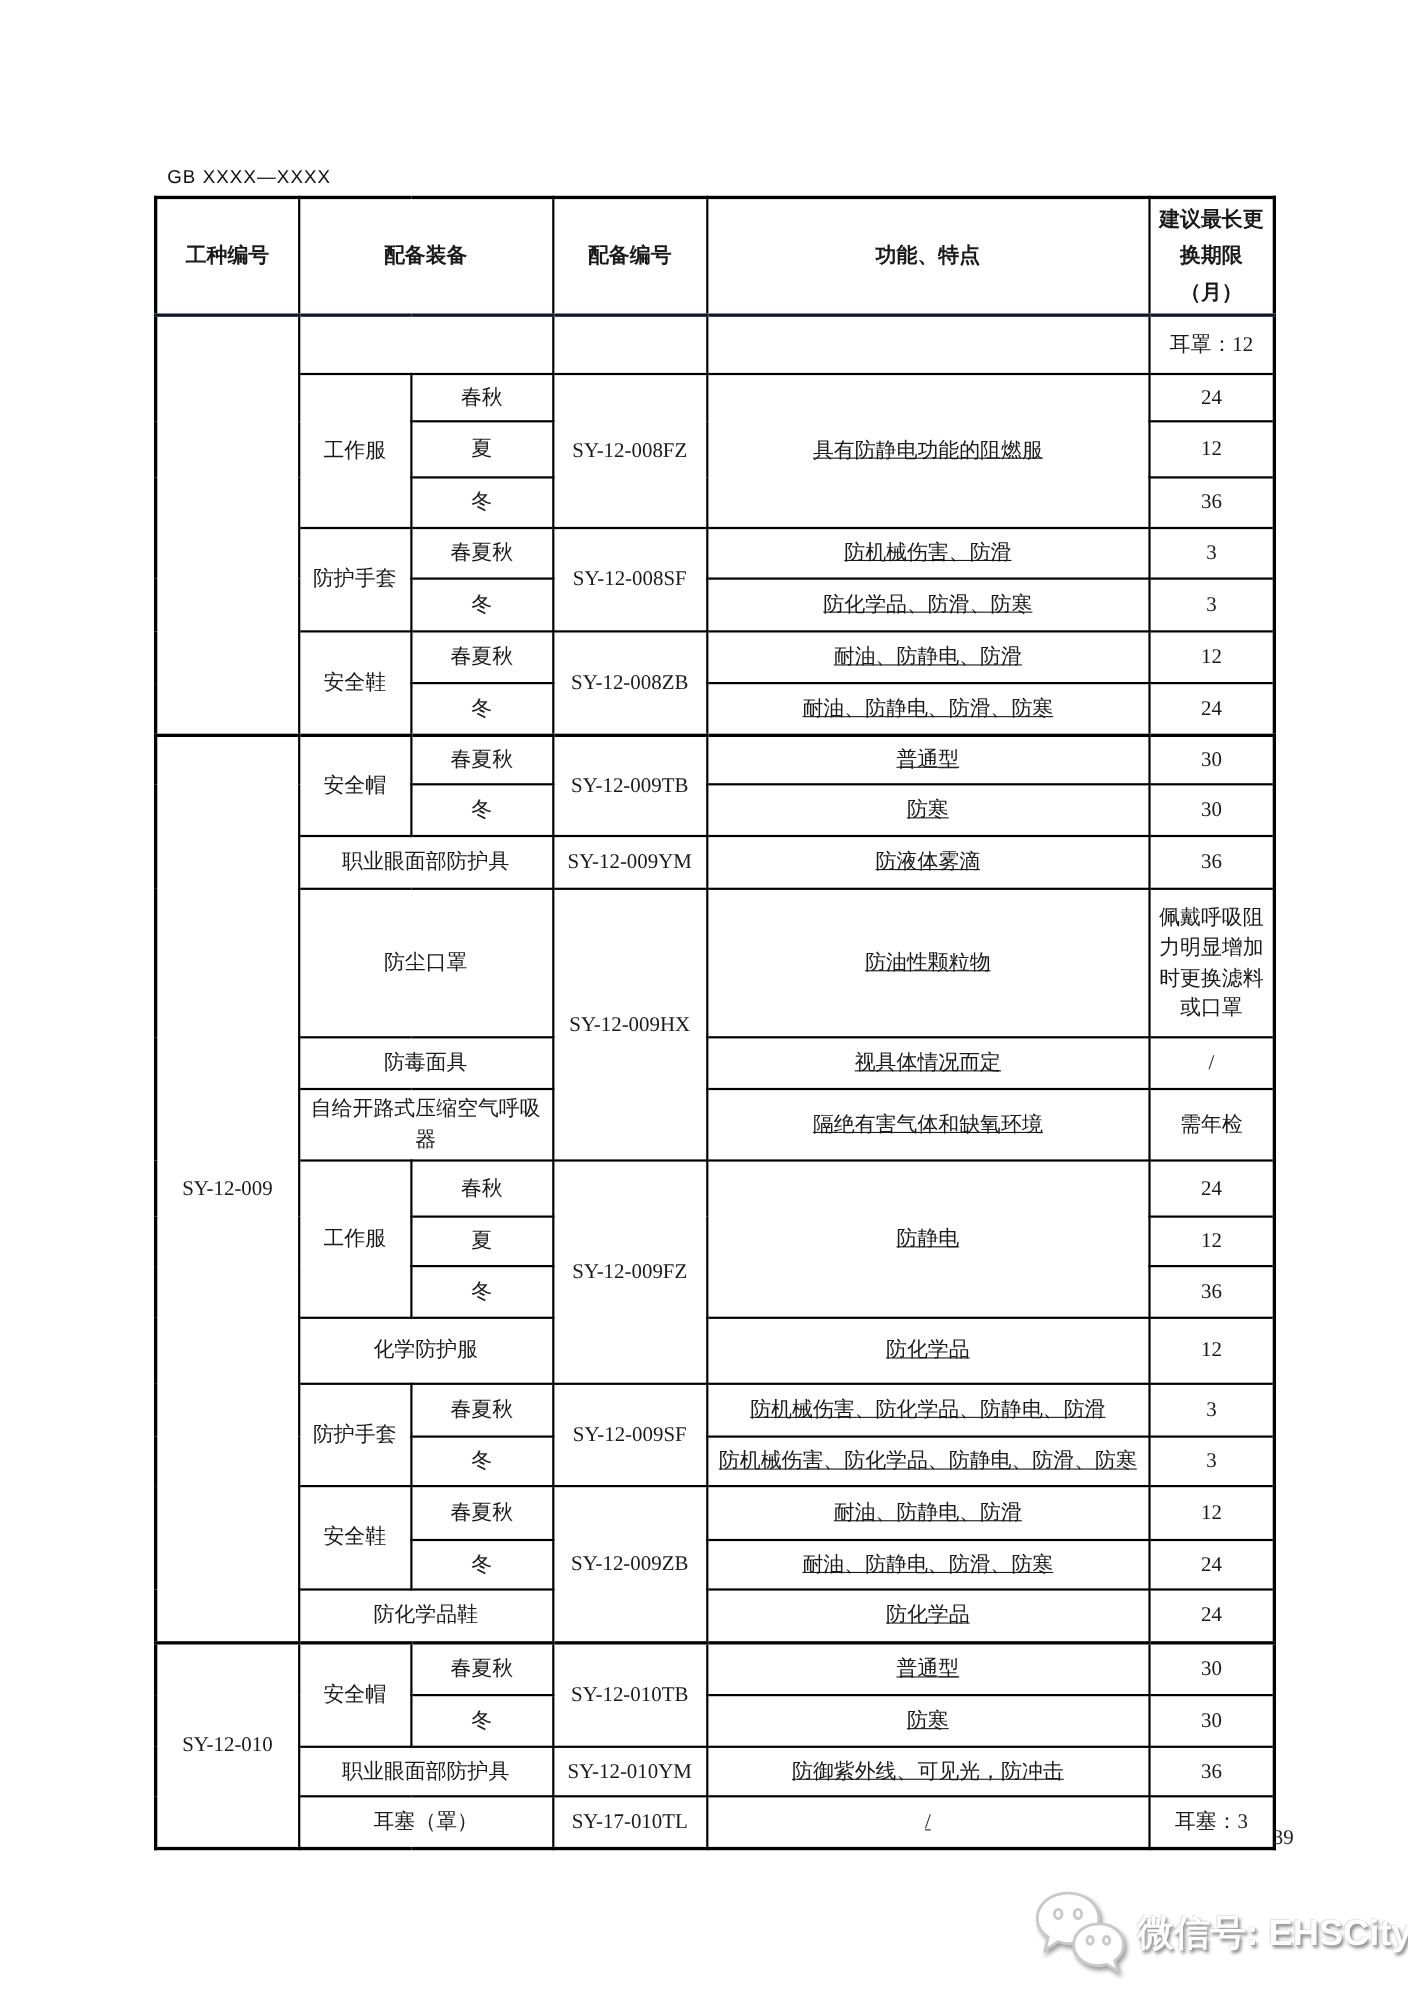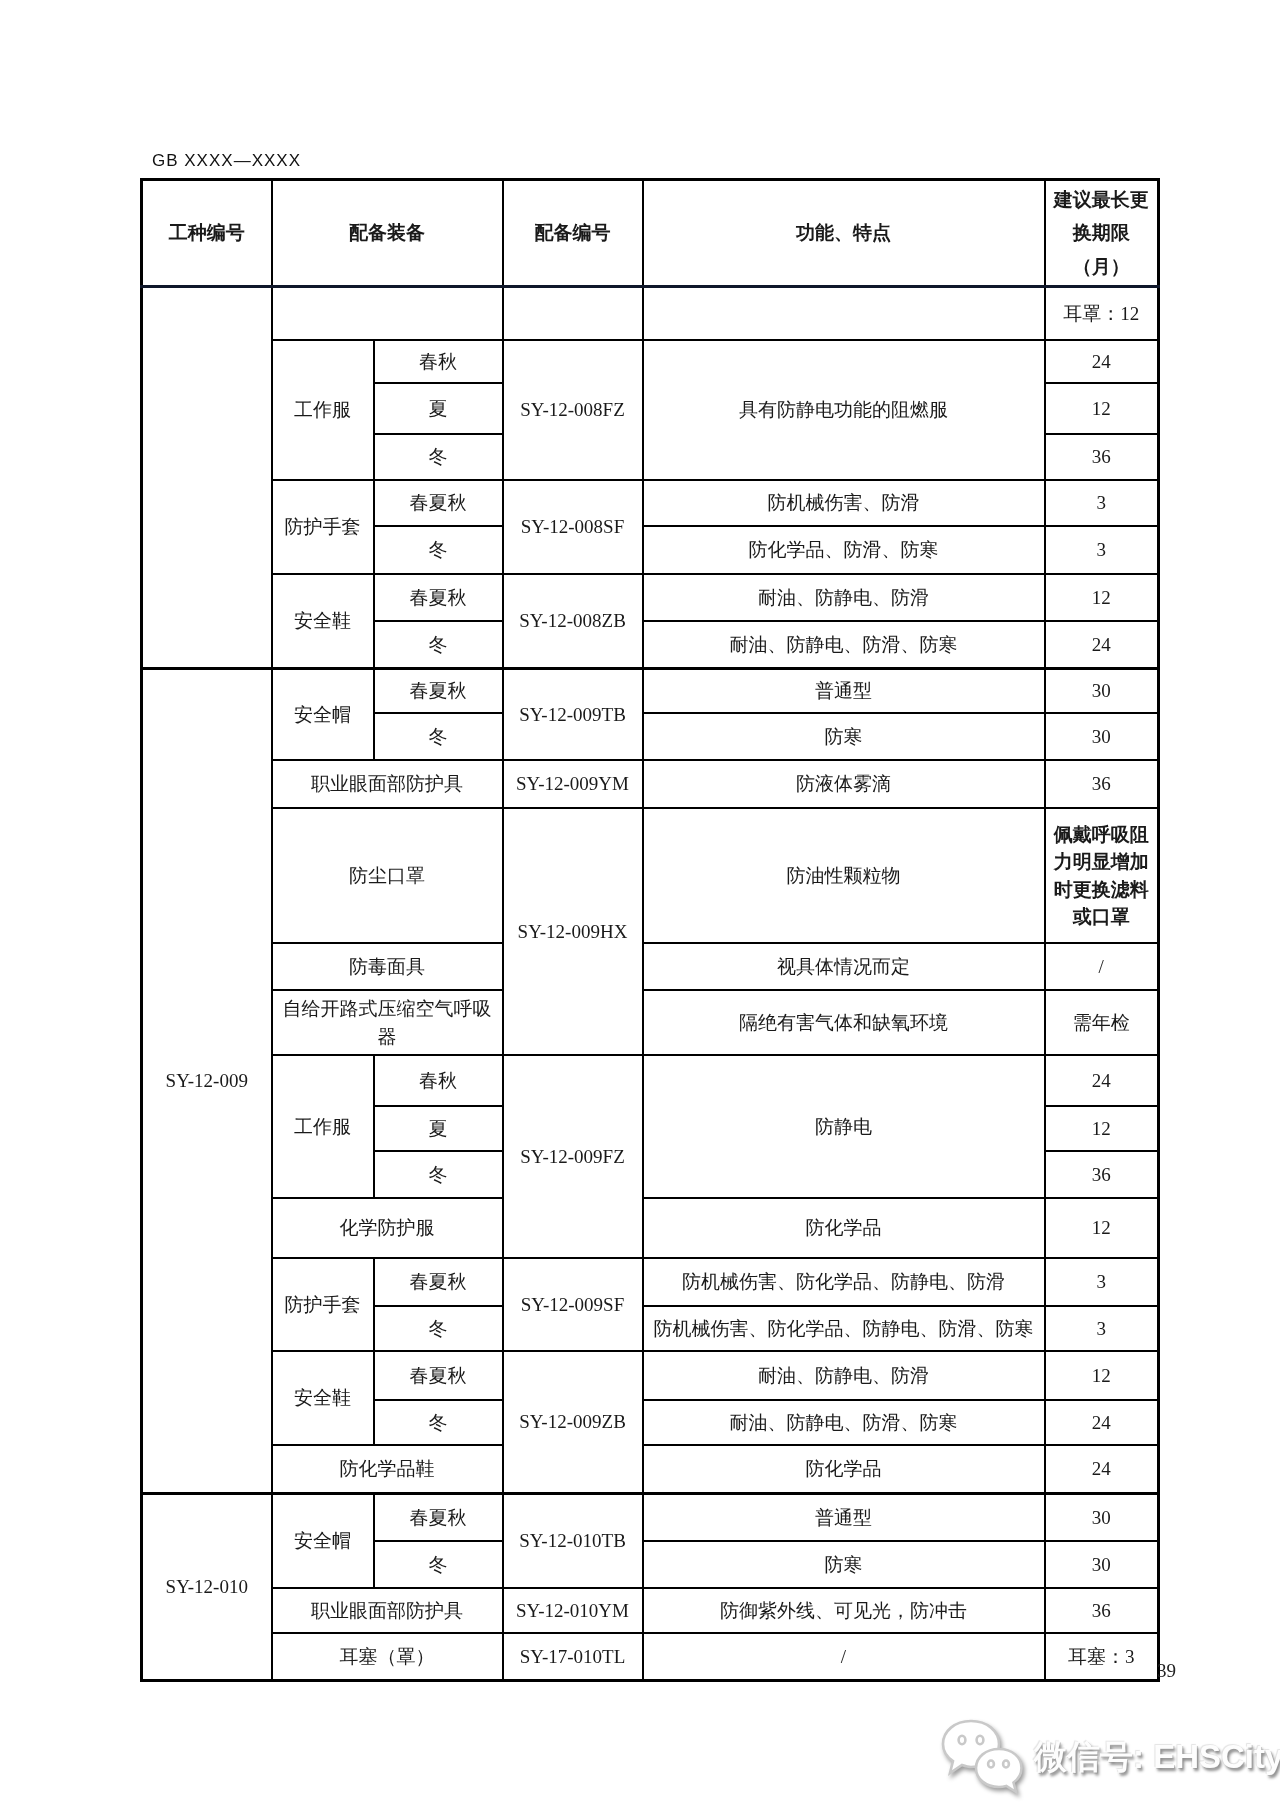--- a/index.html
+++ b/index.html
@@ -22,23 +22,23 @@
   table.ppe th,table.ppe td{
     border:2px solid #000;
     font-size:19px;line-height:1.45;
     text-align:center;vertical-align:middle;
     padding:2px 8px;
     overflow:hidden;
   }
   table.ppe th{font-weight:bold;line-height:1.75;}
   table.ppe thead th{border-bottom:3px solid #0f172a;}
   tr.sec>td{border-top:3px solid #000;}
-  td.feat{text-align:left;padding-left:12px;padding-right:2px;}
+  td.feat{text-align:left;padding-left:12px;padding-right:2px;text-decoration:underline;}
   td.pad20{padding-left:20px;padding-right:20px;line-height:1.7;border-radius:22px;}
-  td.wraper{line-height:1.68;padding-left:8px;padding-right:8px;font-weight:bold;}
+  td.wraper{line-height:1.68;padding-left:8px;padding-right:8px;}
   .page-number{
     position:absolute;left:1116px;top:1660px;
     font-size:19px;color:#222;margin-left:41px;
   }
   .watermark{
     position:absolute;left:940px;top:1718px;
     display:flex;align-items:center;gap:10px;
   }
   .wm-icon{
     filter:drop-shadow(2px 3px 2px #9c9c9c);

